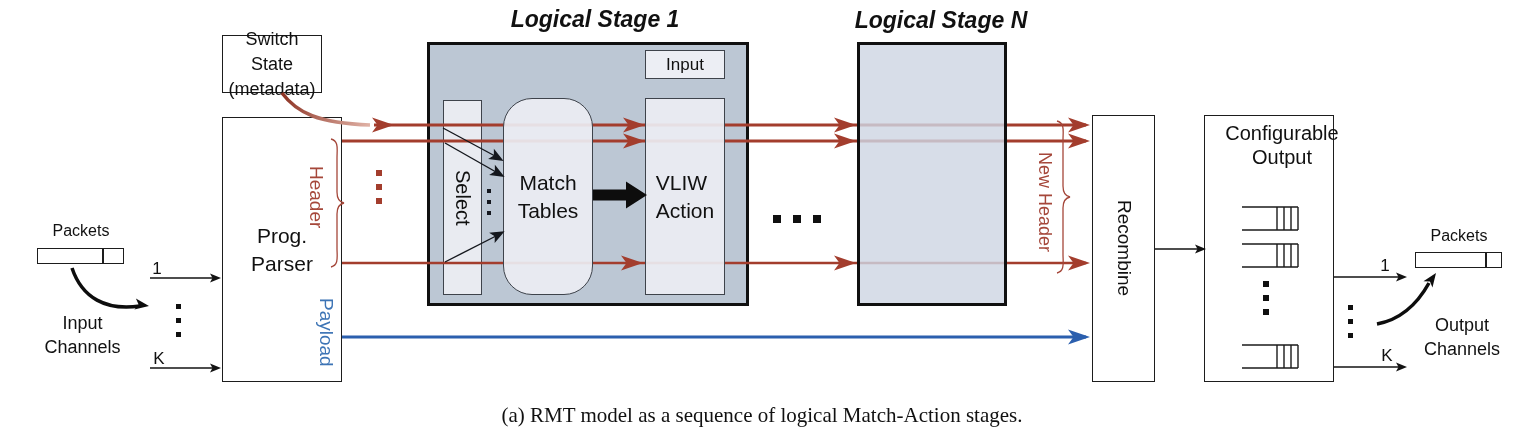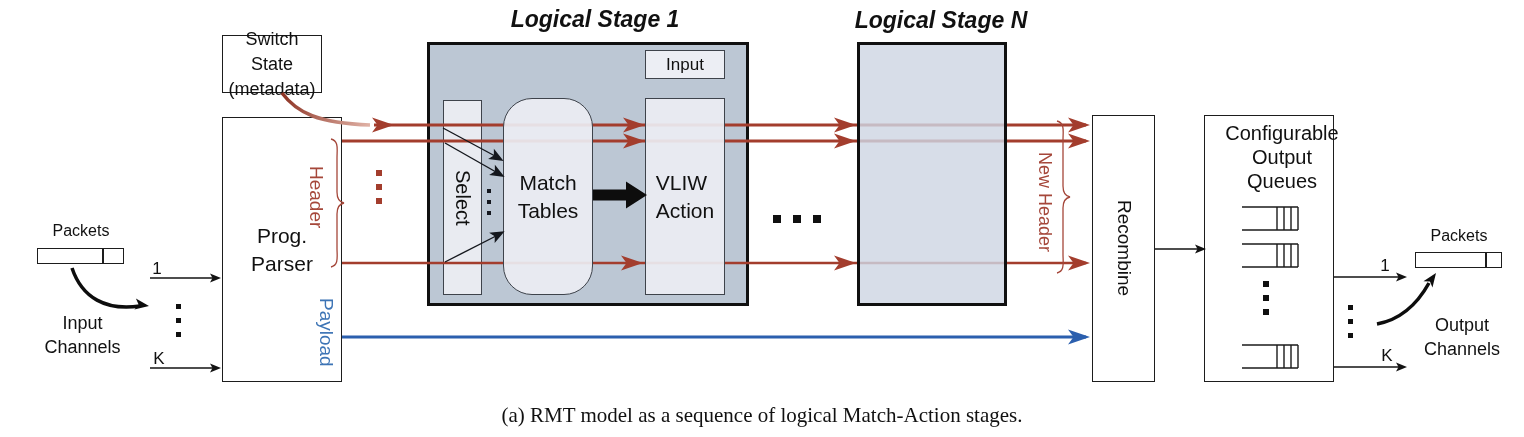--- a/index.html
+++ b/index.html
@@ -68,21 +68,20 @@
   </div>
 
   <div class="box ctr z3" style="left:1092px;top:115px;width:63px;height:267px;">
     <span class="v-label" style="font-size:19px;">Recombine</span>
   </div>
 
   <div class="box z3" style="left:1204px;top:115px;width:130px;height:267px;">
     <div class="lbl" style="left:13px;top:5px;width:100%;font-size:20px;line-height:24px;">
       <div>Configurable</div>
       <div>Output</div>
-      <div>Queues</div>
     </div>
   </div>
 
   <div class="box z3" style="left:37px;top:248px;width:87px;height:16px;">
     <div class="abs" style="left:64px;top:0;width:1.6px;height:100%;background:#1d1d1d;"></div>
   </div>
   <div class="box z3" style="left:1415px;top:252px;width:87px;height:16px;">
     <div class="abs" style="left:69px;top:0;width:1.6px;height:100%;background:#1d1d1d;"></div>
   </div>
 

